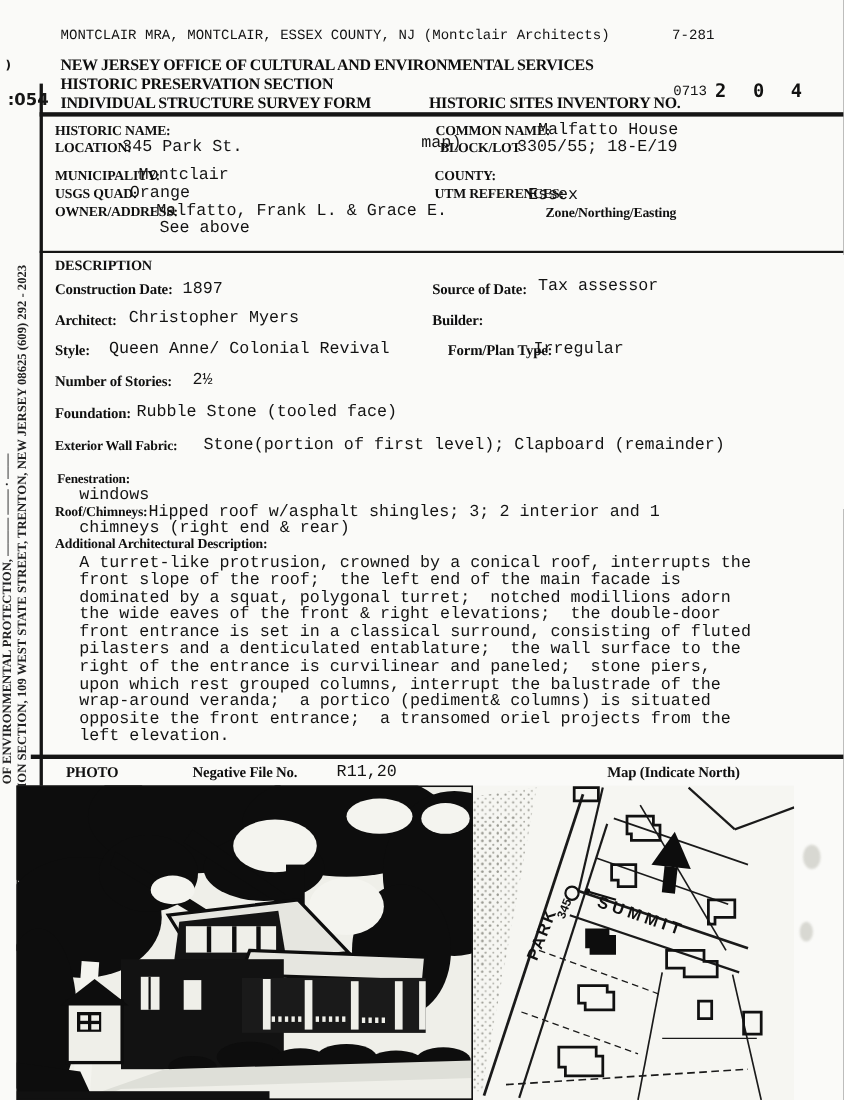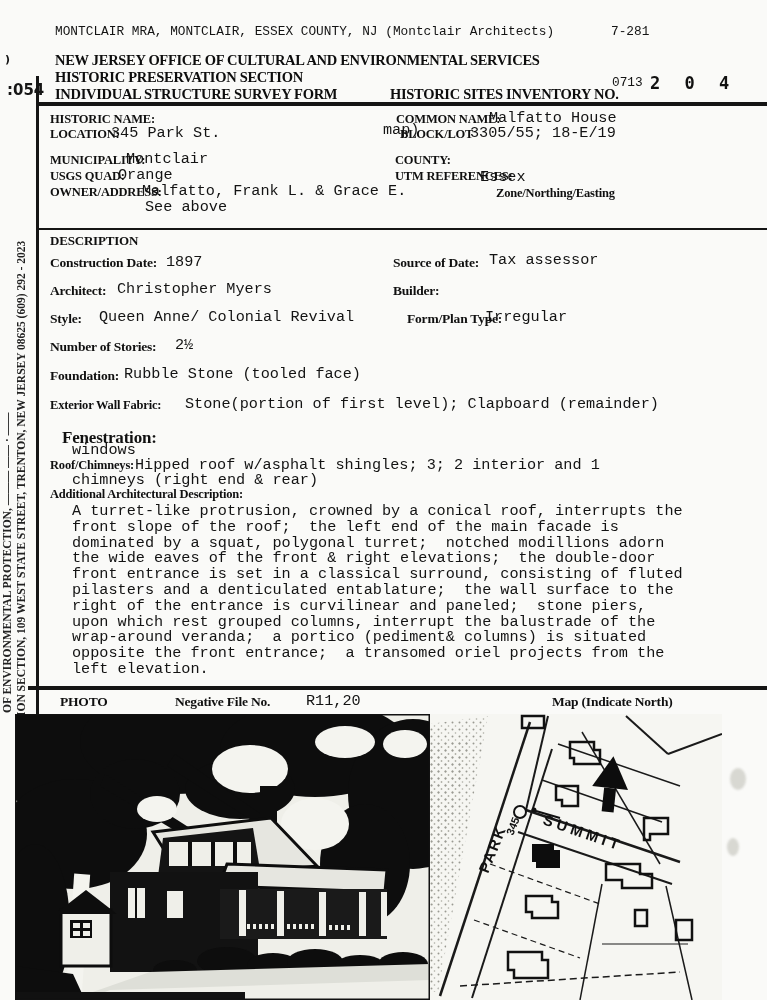--- a/index.html
+++ b/index.html
@@ -92,21 +92,21 @@
 
   <div class="abs lbl2" style="left:50px;top:339px;">Number of Stories:</div>
   <div class="abs mono" style="left:175px;top:336px;">2½</div>
 
   <div class="abs lbl2" style="left:50px;top:368px;">Foundation:</div>
   <div class="abs mono" style="left:124px;top:365px;">Rubble Stone (tooled face)</div>
 
   <div class="abs lbl2" style="left:50px;top:398px;font-size:12.5px;">Exterior Wall Fabric:</div>
   <div class="abs mono" style="left:185px;top:395px;">Stone(portion of first level);  Clapboard (remainder)</div>
 
-  <div class="abs lbl2" style="left:62px;top:428px;font-size:17px;">Fenestration:</div>
+  <div class="abs lbl2" style="left:52px;top:428px;font-size:12px;">Fenestration:</div>
   <div class="abs mono" style="left:72px;top:441px;">windows</div>
 
   <div class="abs lbl2" style="left:50px;top:458px;font-size:12.5px;">Roof/Chimneys:</div>
   <div class="abs mono" style="left:135px;top:456px;">Hipped roof w/asphalt shingles; 3; 2 interior and 1</div>
   <div class="abs mono" style="left:72px;top:471px;">chimneys (right end &amp; rear)</div>
 
   <div class="abs lbl2" style="left:50px;top:487px;font-size:12.5px;">Additional Architectural Description:</div>
   <div class="abs mono pre" style="left:72px;top:504px;line-height:15.8px;">A turret-like protrusion, crowned by a conical roof, interrupts the
 front slope of the roof;  the left end of the main facade is
 dominated by a squat, polygonal turret;  notched modillions adorn

